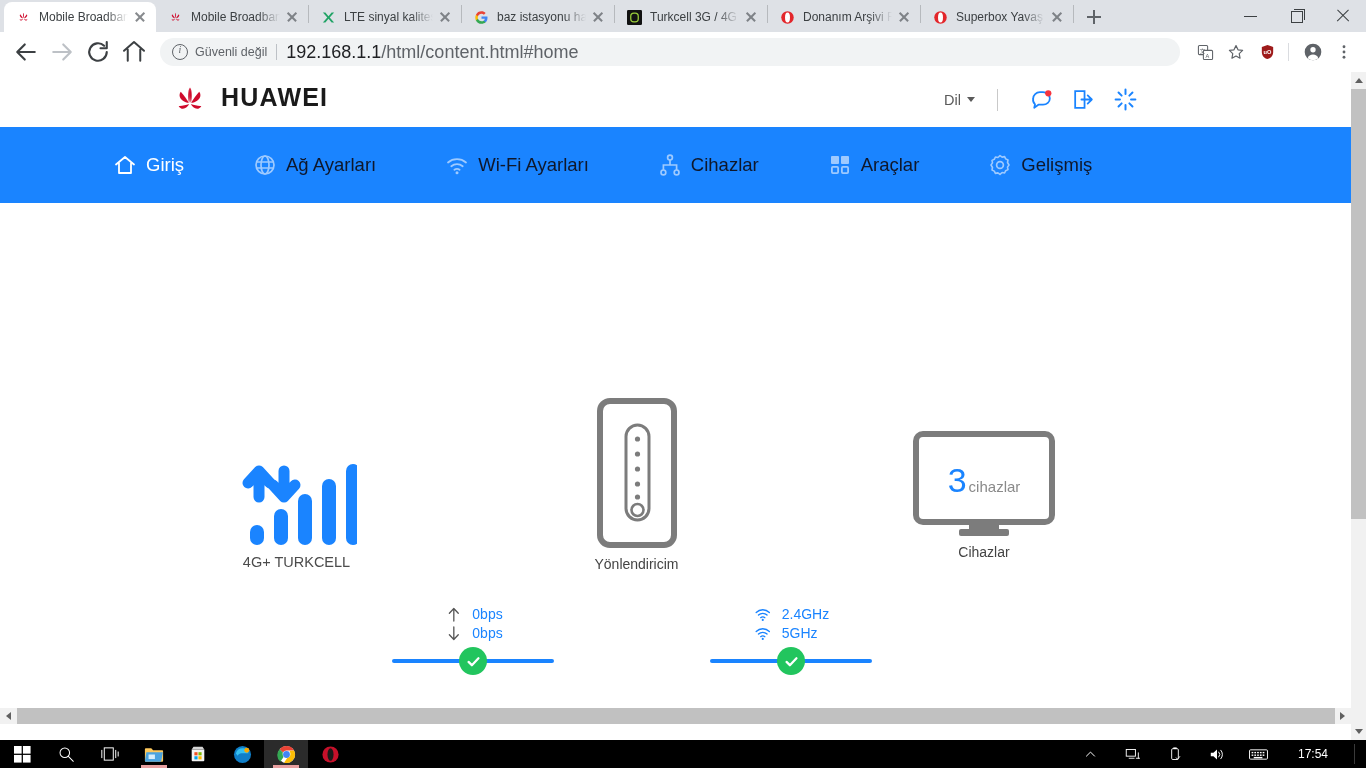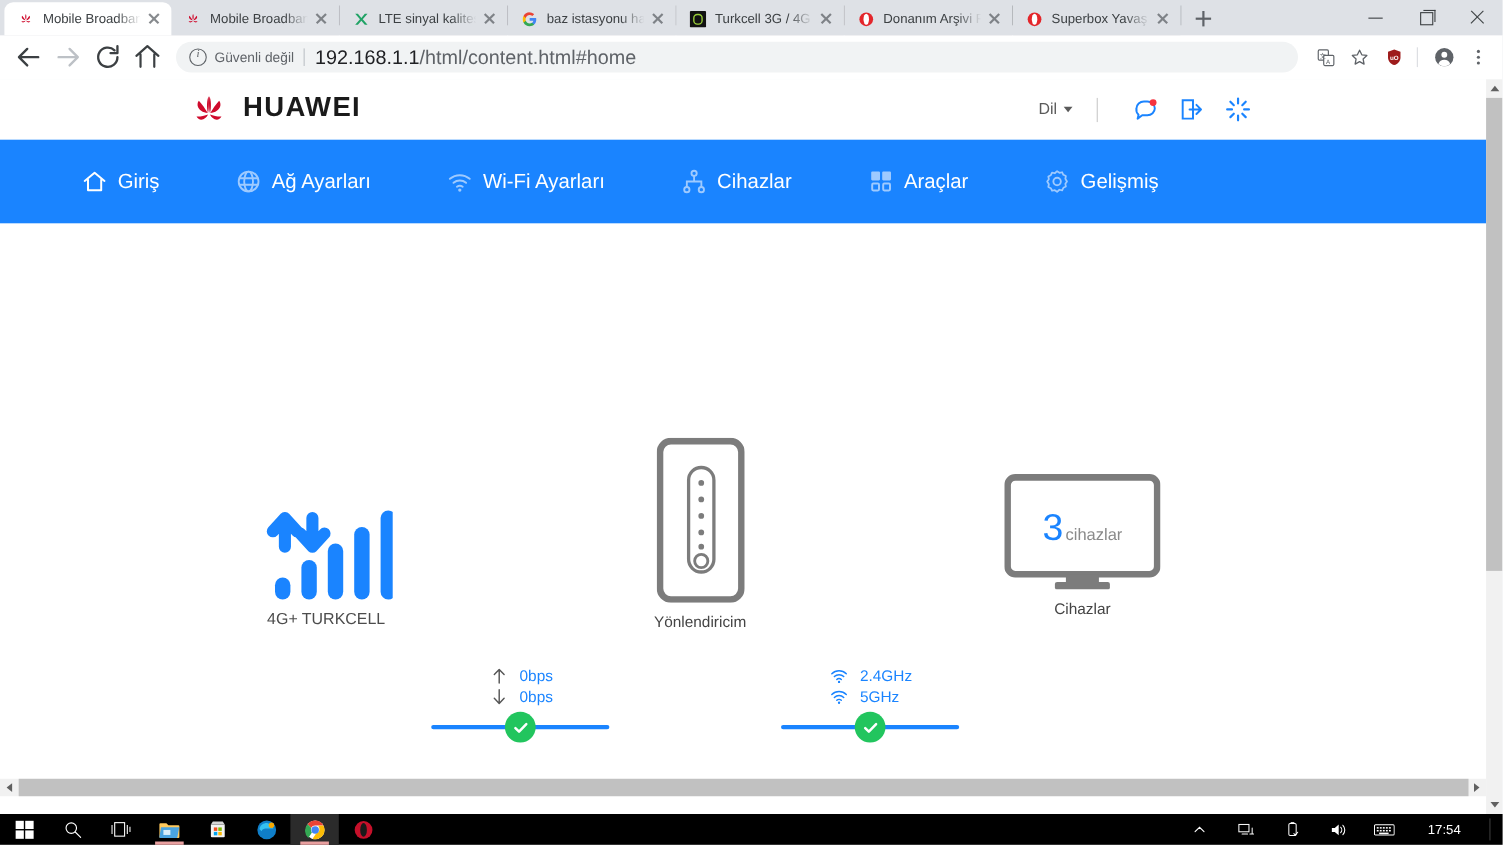--- a/index.html
+++ b/index.html
@@ -103,22 +103,22 @@
   .hw-header { height: 55px; display: flex; align-items: center; padding: 0 30px 0 170px; }
   .hw-logo { display: flex; align-items: flex-start; }
   .hw-wordmark { font-size: 25px; font-weight: bold; letter-spacing: 1.2px; color: #1a1a1a; margin-left: 11px; }
   .hw-right { margin-left: auto; display: flex; align-items: center; gap: 0px; padding-right: 175px;}
   .hw-lang { font-size: 14.5px; color: #5a5a5a; display:flex; align-items:center; }
   .caret-down { width:0;height:0;border-left:4px solid transparent;border-right:4px solid transparent;border-top:5px solid #5a5a5a; margin-left:6px; }
   .hw-div { width: 1px; height: 22px; background: #c9c9c9; margin: 0 22px; }
   .hw-ic { width: 42px; height: 34px; display:flex; align-items:center; justify-content:center; position:relative;}
 
   
-  .navbar { height: 76px; background: #1a84ff; display: flex; align-items: center; padding-left: 73px; }
-  .navitem { display: flex; align-items: center; font-size: 18.5px; color: #ffffff; margin-right: 68px; }
+  .navbar { height: 76px; background: #1a84ff; display: flex; align-items: center; padding-left: 112px; }
+  .navitem { display: flex; align-items: center; font-size: 18.5px; color: #0f172a; margin-right: 68px; }
   .navitem.active { color: #ffffff; }
   .navitem .nav-ico { width: 26px; height: 26px; margin-right: 8px; display:flex; align-items:center; justify-content:center; }
 
   
   .dash { position: relative; height: 490px; }
   .node { position: absolute; text-align: center; }
   .node-label { font-size: 14px; color: #444; margin-top: 6px; }
   .signal-label { font-size: 14.5px; color: #4c4c4c; }
 
   .link { position: absolute; }

